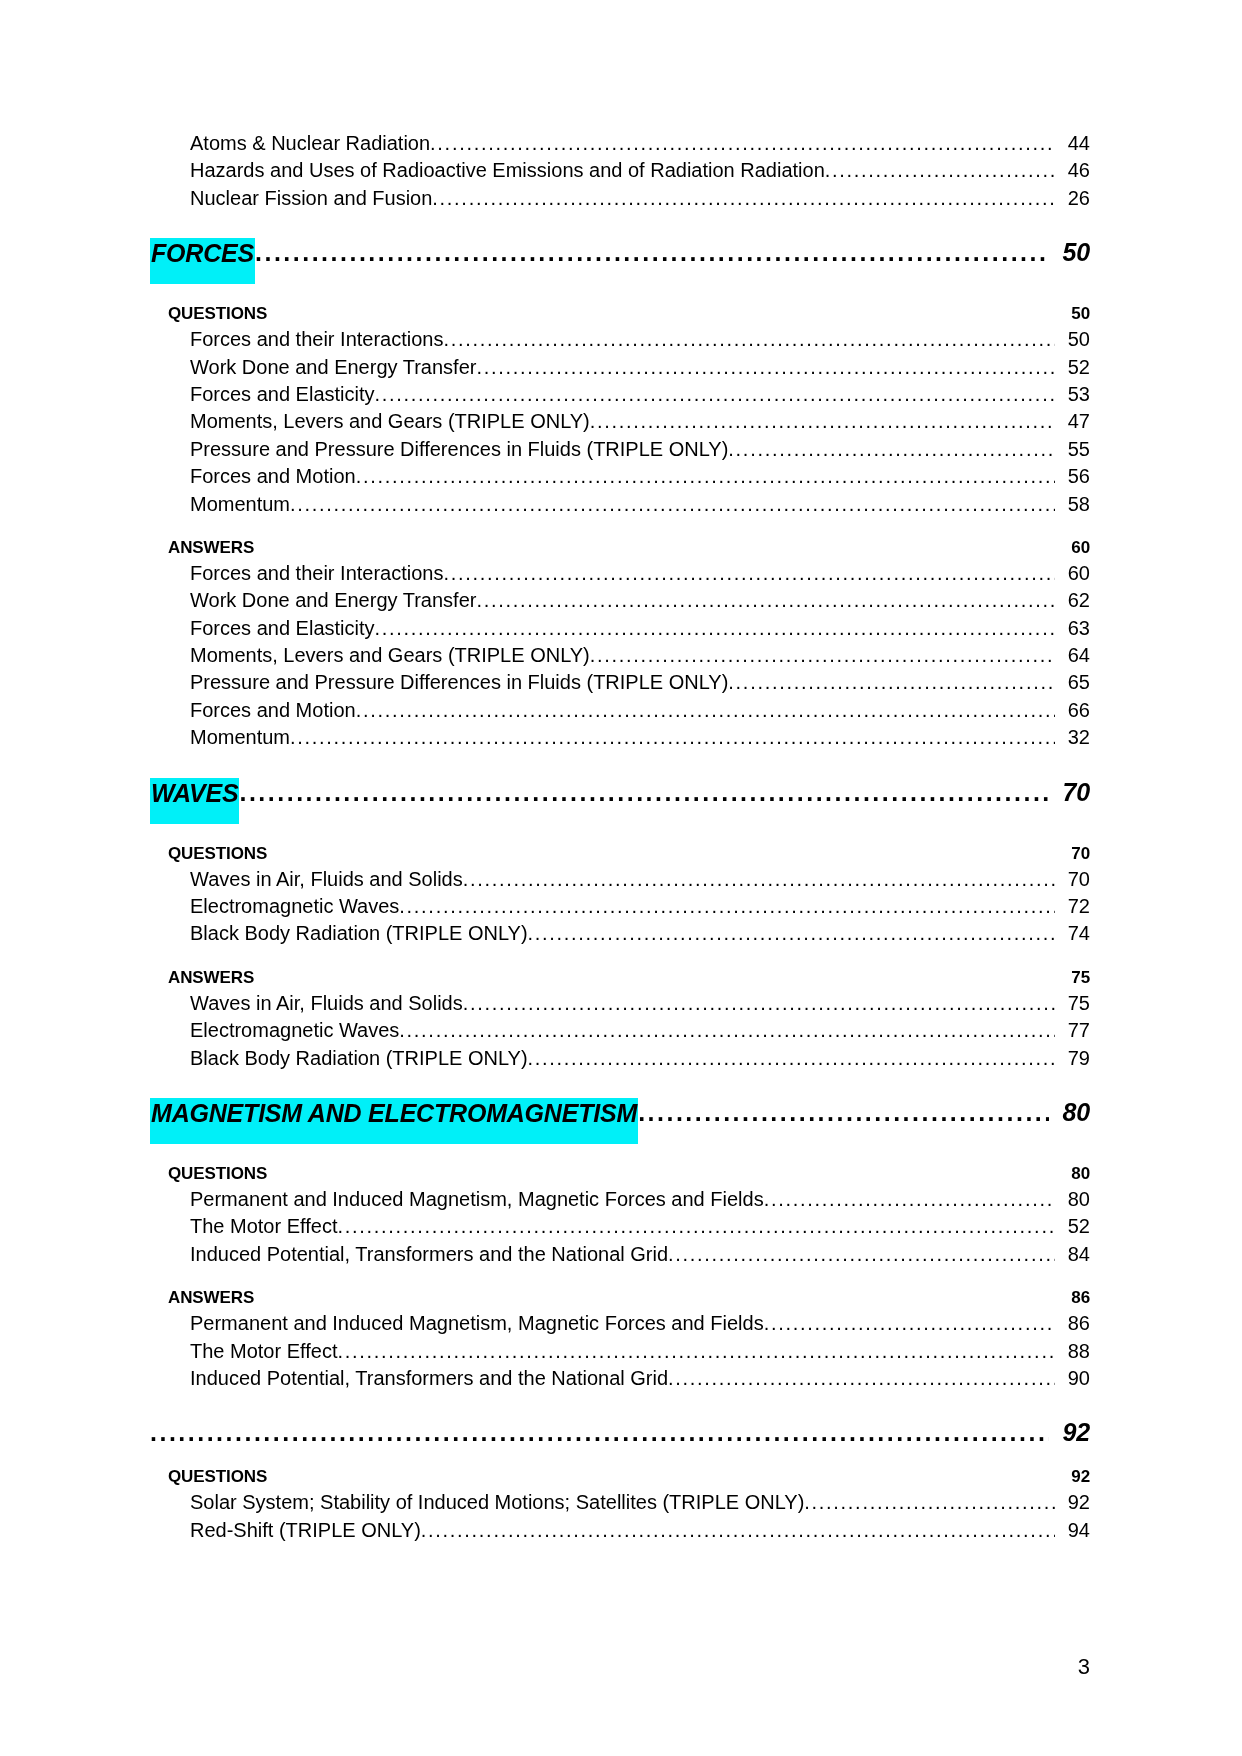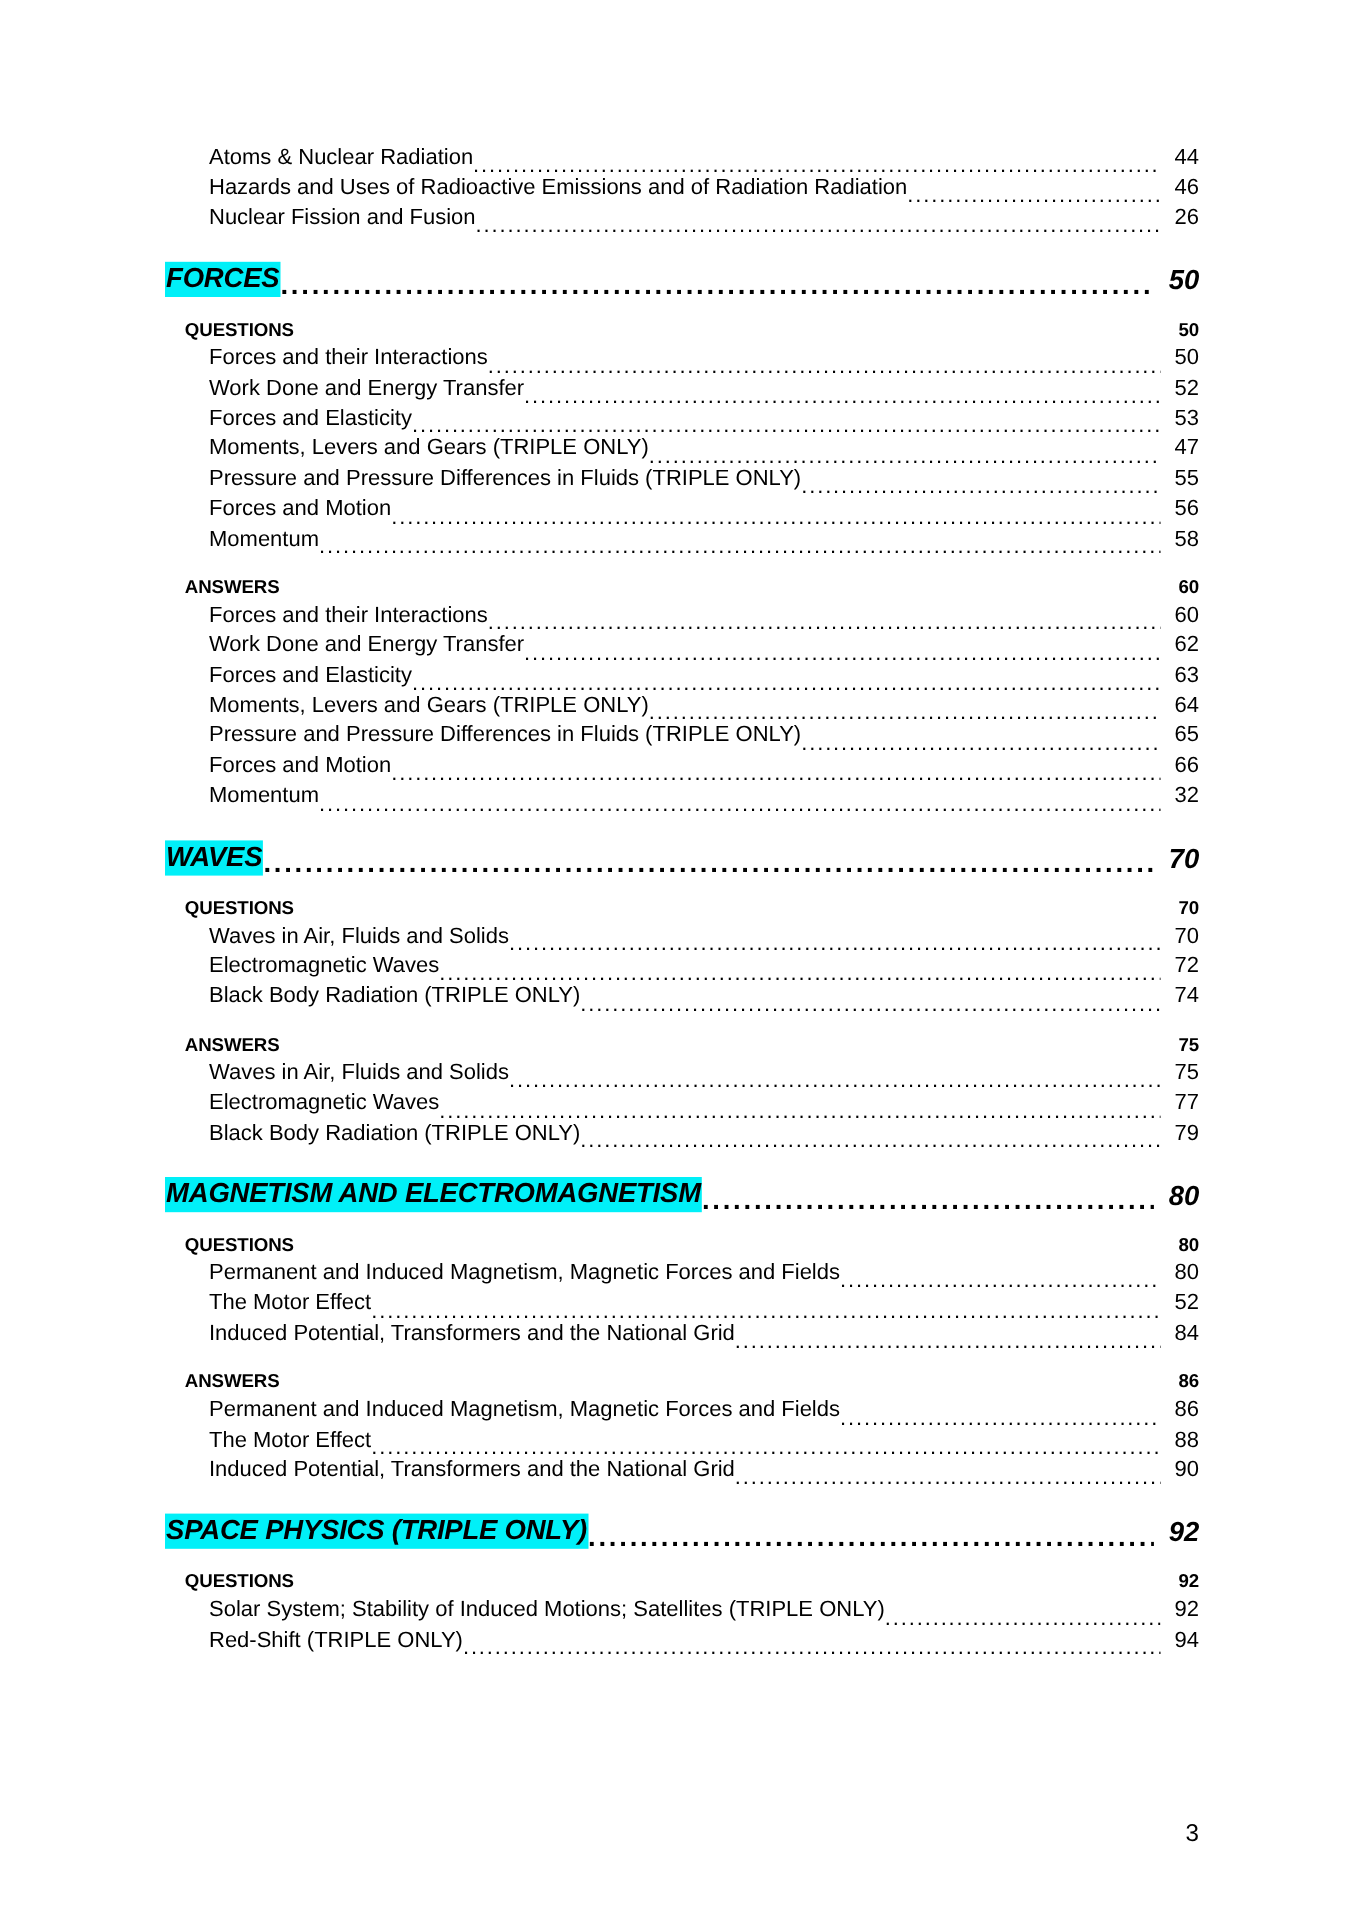--- a/index.html
+++ b/index.html
@@ -22,21 +22,21 @@
   .toc {
     position: absolute;
     left: 150px;
     top: 130px;
     width: 940px;
   }
 
   
   .row {
     display: flex;
-    align-items: flex-end;
+    align-items: flex-start;
     width: 100%;
     white-space: nowrap;
   }
   .row .label {
     flex: 0 0 auto;
   }
   .row .leader {
     flex: 1 1 auto;
     min-width: 10px;
     overflow: hidden;
@@ -59,21 +59,21 @@
   .lvl1 {
     margin-top: 26px;
     margin-bottom: 2px;
     font-size: 25px;
     font-weight: bold;
     font-style: italic;
     letter-spacing: -0.2px;
   }
   .lvl1 .label {
     background: #00f0f8;
-    padding: 1px 1px 2px 1px;
+    padding: 1px 1px 16px 1px;
   }
   .lvl1 .leader::after {
     font-style: normal;
     font-weight: bold;
     letter-spacing: 0.10em;
     font-size: 25px;
   }
   .lvl1 .pagenum {
     padding-left: 7px;
   }
@@ -345,21 +345,20 @@
         <div class="row lvl3">
           <span class="label">Induced Potential, Transformers and the National Grid</span>
           <span class="leader"></span>
           <span class="pagenum">90</span>
         </div>
       </div>
     </div>
 
     <div>
       <div class="row lvl1">
-        <span class="label">SPACE PHYSICS (TRIPLE ONLY)</span>
         <span class="leader"></span>
         <span class="pagenum">92</span>
       </div>
 
       <div>
         <div class="row lvl2">
           <span class="label">QUESTIONS</span>
           <span class="leader"></span>
           <span class="pagenum">92</span>
         </div>

